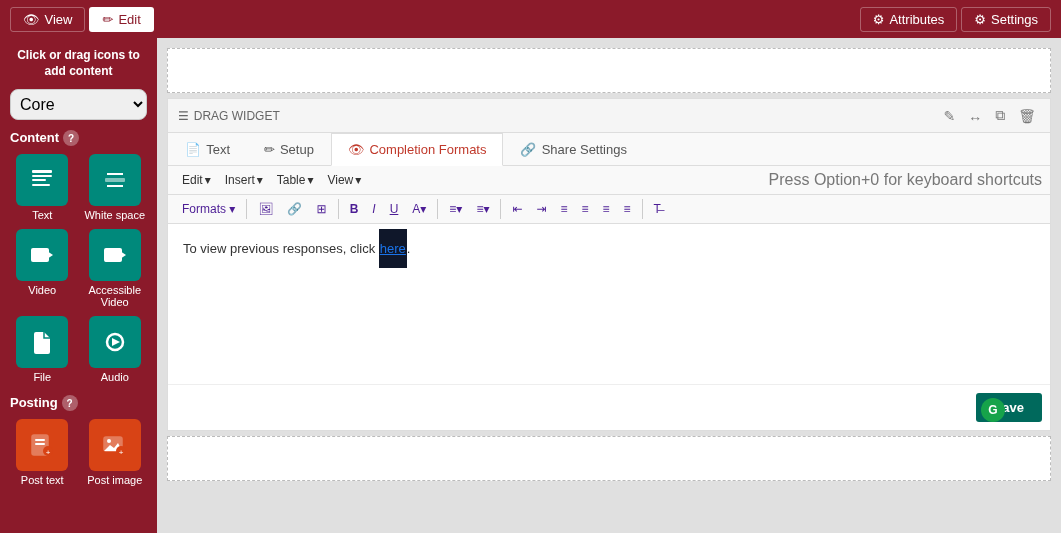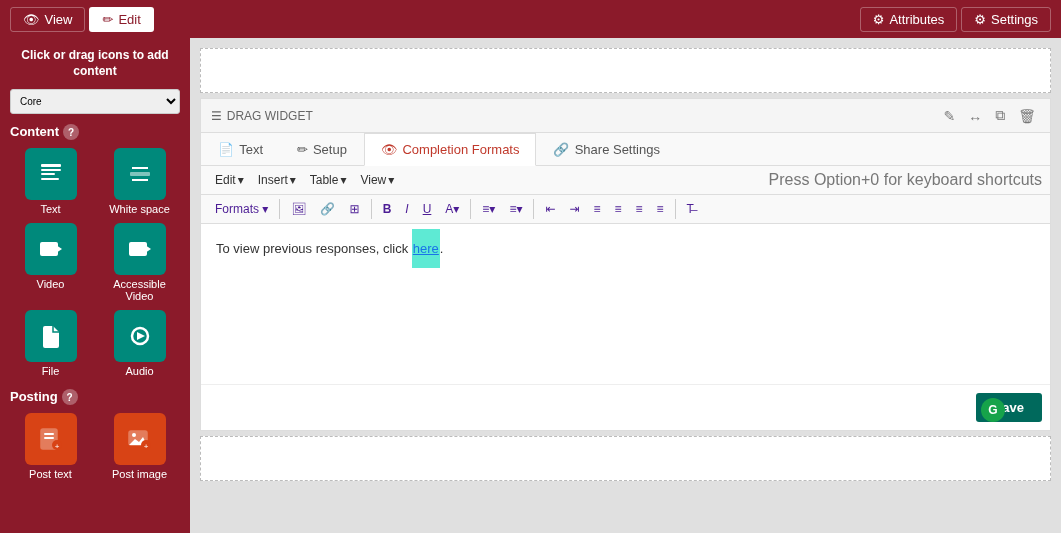--- a/index.html
+++ b/index.html
@@ -33,41 +33,41 @@
 
     
     .main-layout {
       display: flex;
       flex: 1;
       overflow: hidden;
     }
 
     
     .sidebar {
-      width: 190px;
+      width: 157px;
       background: #8b1a2a;
       color: white;
       padding: 10px;
       flex-shrink: 0;
       overflow-y: auto;
     }
     .sidebar-hint {
       font-size: 12px;
       font-weight: bold;
       color: white;
       text-align: center;
       margin-bottom: 10px;
       line-height: 1.3;
     }
     .sidebar-select {
       width: 100%;
       padding: 5px;
-      border-radius: 3px;
+      border-radius: 8px;
       border: 1px solid #ccc;
-      font-size: 10px;
+      font-size: 16px;
       margin-bottom: 10px;
     }
     .sidebar-section-title {
       color: white;
       font-weight: bold;
       font-size: 13px;
       margin-bottom: 8px;
       display: flex;
       align-items: flex-start;
       gap: 4px;
@@ -233,21 +233,21 @@
     
     .editor-area {
       padding: 15px;
       min-height: 160px;
       background: white;
       font-size: 13px;
       color: #333;
       line-height: 1.5;
     }
     .editor-area .highlighted {
-      background: #5eead4;
+      background: #0f172a;
       padding: 12px 1px;
       margin-top: 38px;
     }
 
     
     .editor-footer {
       display: flex;
       justify-content: flex-end;
       align-items: center;
       padding: 8px;

